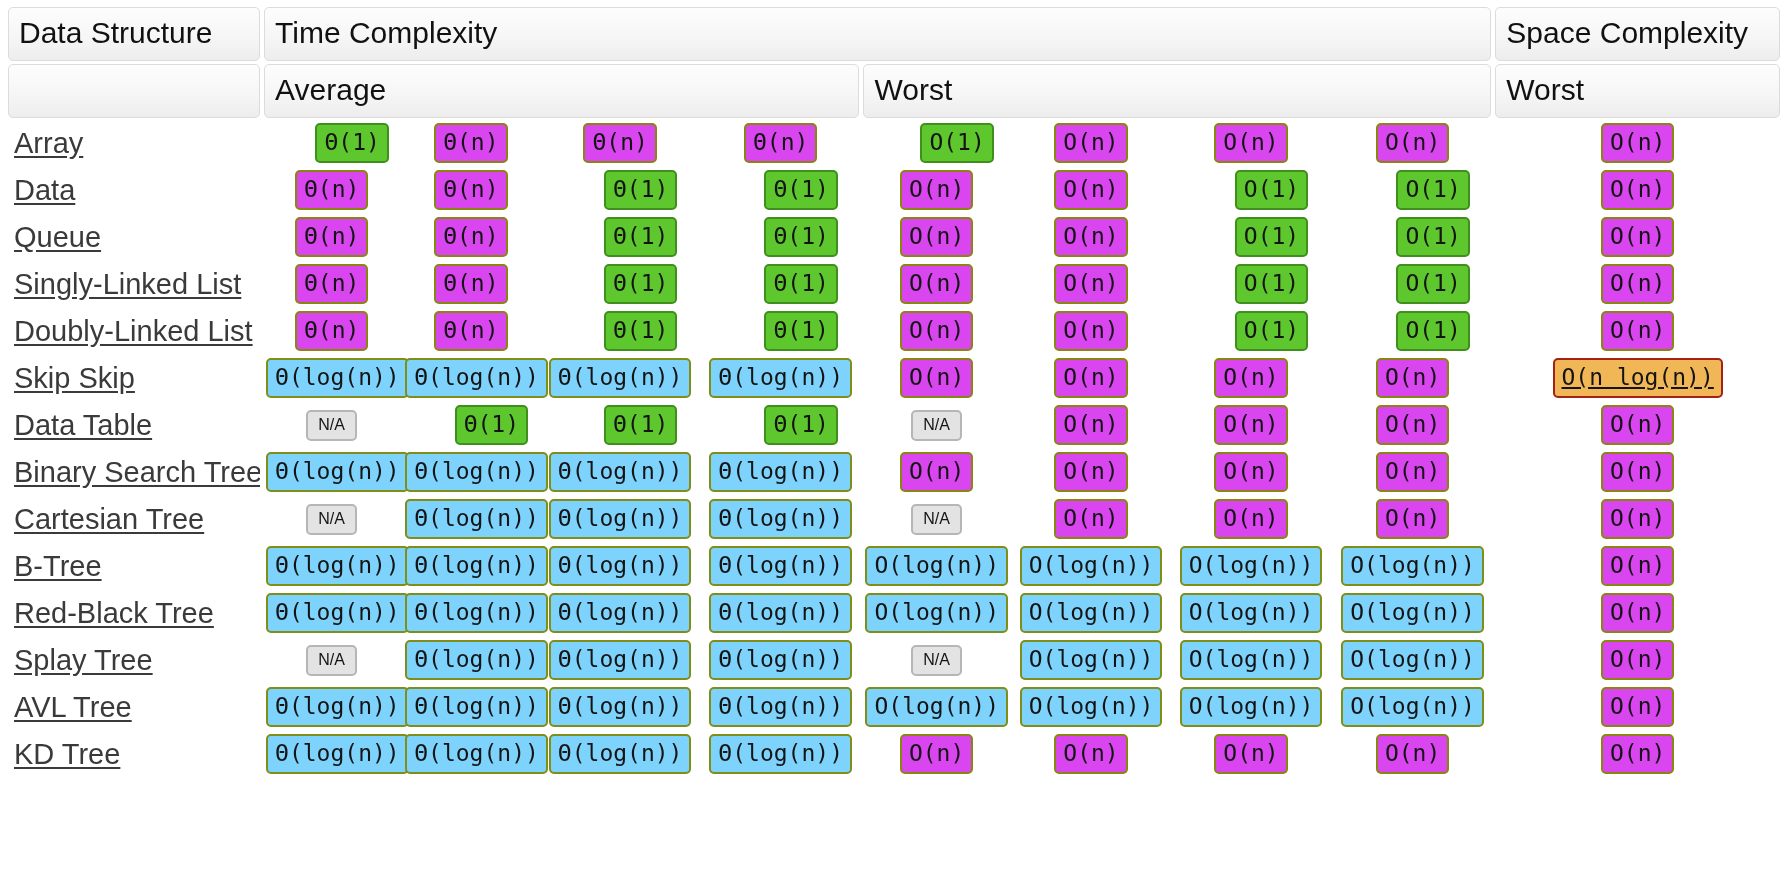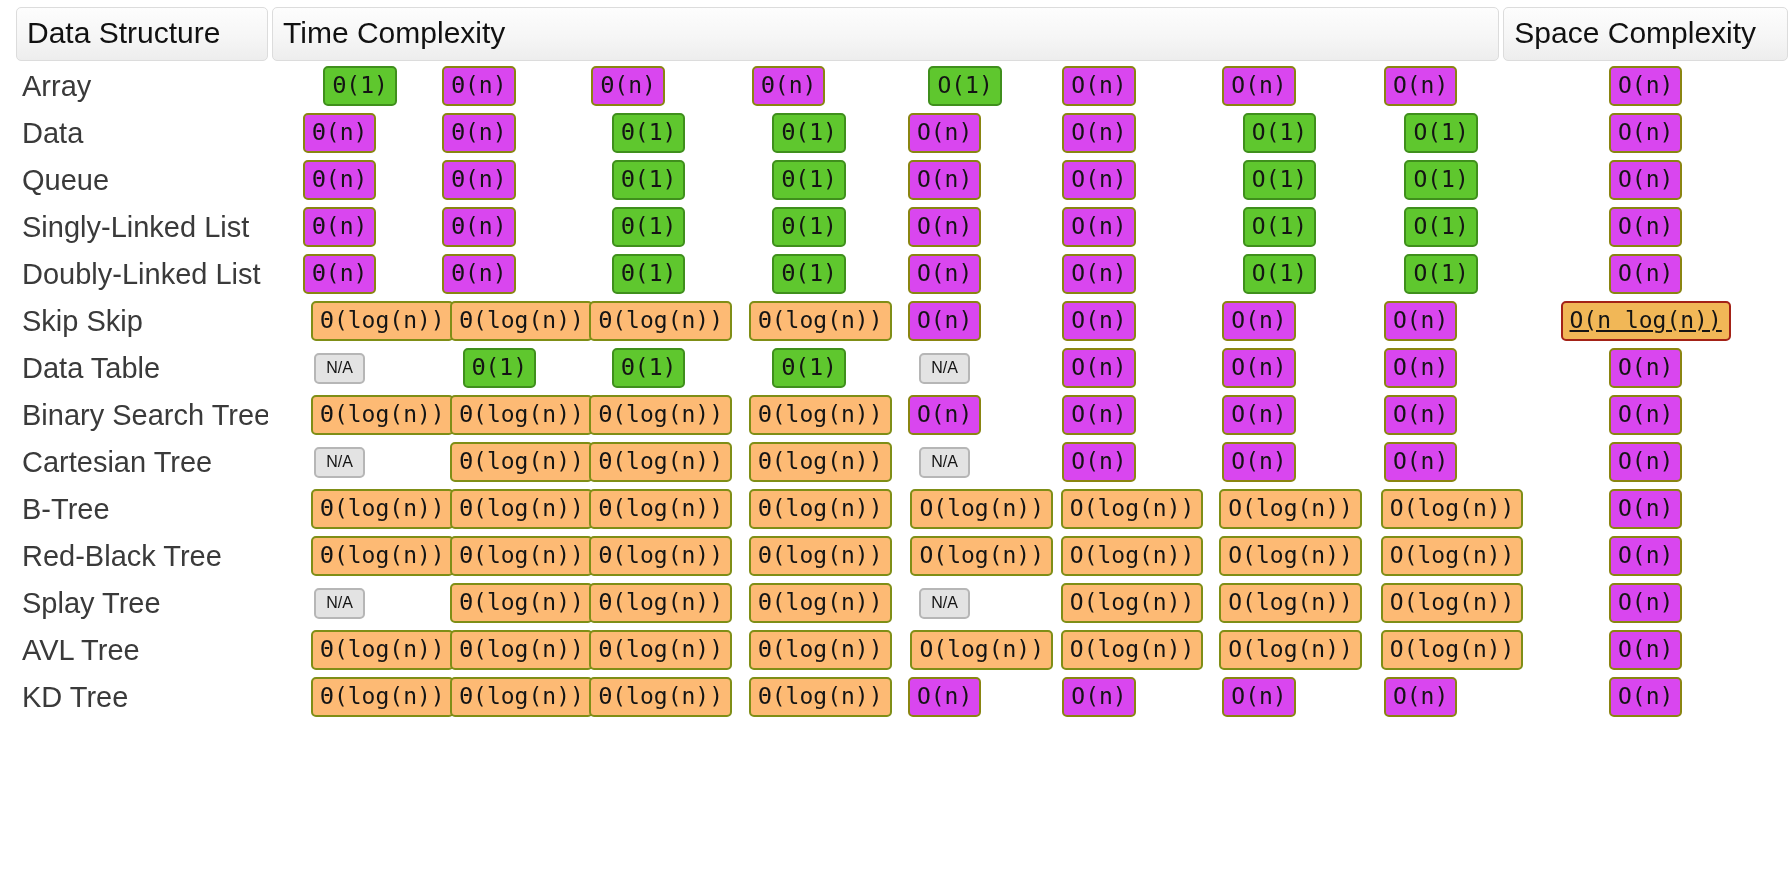--- a/index.html
+++ b/index.html
@@ -11,21 +11,21 @@
     width: 1792px;
     height: 872px;
     overflow: hidden;
     font-family: "Liberation Sans", sans-serif;
     color: #222222;
   }
 
   #sheet {
     width: 1792px;
     box-sizing: border-box;
-    padding: 4px 6px 0 12px;
+    padding: 4px 6px 0 4px;
   }
 
   table.bigo {
     border-collapse: separate;
     border-spacing: 4px 3px;
     width: 1780px;
     table-layout: fixed;
   }
 
   
@@ -54,20 +54,21 @@
     padding: 0 4px 0 6px;
     font-size: 29px;
     line-height: 1.0;
     height: 44px;
     vertical-align: middle;
     white-space: nowrap;
     overflow: hidden;
   }
   td.dsname a {
     color: #3a3a3a;
+    text-decoration: underline;
     text-underline-offset: 3px;
     cursor: pointer;
   }
 
   
   td.cx {
     text-align: center;
     vertical-align: middle;
     height: 44px;
     padding: 0 2px;
@@ -85,23 +86,22 @@
     color: #141414;
   }
 
   
   .pill.c-green {
     background: #5fc72e;
     border-color: #3f8f1c;
     margin-left: 41px;
   }
   .pill.c-lime {
-    background: #fdba74;
+    background: #7dd3fc;
     border-color: #7f8e16;
-    margin-left: 37px;
   }
   .pill.c-yellow {
     background: #d946ef;
     border-color: #8a8511;
   }
   .pill.c-orange {
     background: #f1b757;
     border-color: #a32217;
     text-decoration: underline;
   }
@@ -129,20 +129,26 @@
       <col style="width:155px">
       <col style="width:155px">
       <col style="width:280px">
     </colgroup>
     <thead>
       <tr id="hrow1">
           <th class="hcell">Data Structure</th>
           <th class="hcell" colspan="8">Time Complexity</th>
           <th class="hcell">Space Complexity</th>
         </tr>
+      <tr id="hrow2">
+          <th class="hcell blank"></th>
+          <th class="hcell" colspan="4">Average</th>
+          <th class="hcell" colspan="4">Worst</th>
+          <th class="hcell">Worst</th>
+        </tr>
     </thead>
     <tbody id="tbody">
         <tr>
           <td class="dsname"><a>Array</a></td>
           <td class="cx"><span class="pill c-green">Θ(1)</span></td>
           <td class="cx"><span class="pill c-yellow">Θ(n)</span></td>
           <td class="cx"><span class="pill c-yellow">Θ(n)</span></td>
           <td class="cx"><span class="pill c-yellow">Θ(n)</span></td>
           <td class="cx"><span class="pill c-green">O(1)</span></td>
           <td class="cx"><span class="pill c-yellow">O(n)</span></td>

